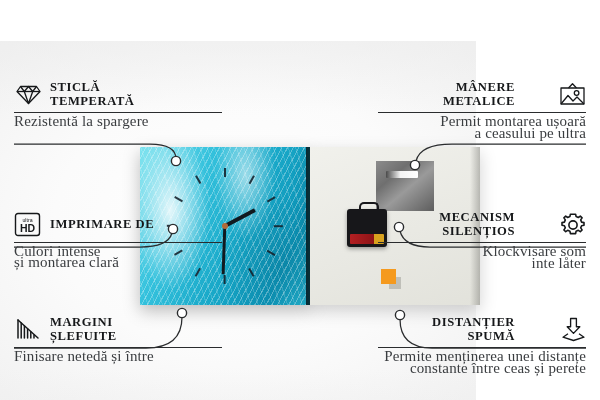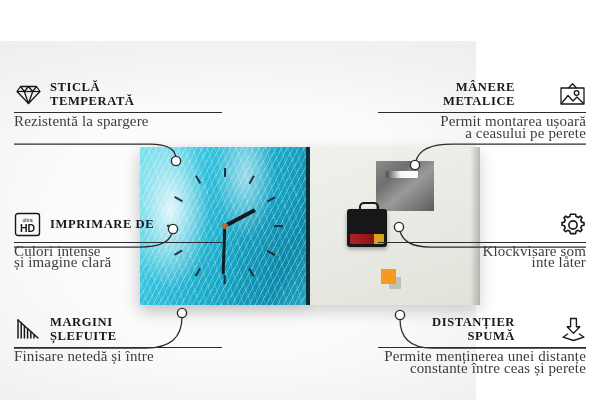--- a/index.html
+++ b/index.html
@@ -206,21 +206,21 @@
           <text x="13.5" y="10" text-anchor="middle" font-family="Liberation Sans, sans-serif" font-size="5.2" fill="currentColor">ultra</text>
           <text x="13.5" y="20" text-anchor="middle" font-family="Liberation Sans, sans-serif" font-size="10.5" font-weight="bold" fill="currentColor">HD</text>
         </svg>
       </span>
       <div>
         <div class="co-title">IMPRIMARE DE</div>
       </div>
     </div>
     <div class="co-rule"></div>
     <div class="co-sub">Culori intense</div>
-    <div class="co-sub">și imagine clară</div>
+    <div class="co-sub">și montarea clară</div>
   </div>
 
   <div class="callout left" id="co-edges">
     <div class="co-head">
       <span class="co-icon">
         <svg width="25" height="23" viewBox="0 0 25 23">
           <g stroke="currentColor" stroke-width="1.5" stroke-linecap="round">
             <line x1="2" y1="2" x2="2" y2="20"></line>
             <line x1="2" y1="2" x2="22" y2="20"></line>
             <line x1="5.2" y1="5" x2="5.2" y2="20"></line>
@@ -252,33 +252,37 @@
           </g>
         </svg>
       </span>
       <div>
         <div class="co-title">MÂNERE</div>
         <div class="co-title">METALICE</div>
       </div>
     </div>
     <div class="co-rule"></div>
     <div class="co-sub">Permit montarea ușoară</div>
-    <div class="co-sub">a ceasului pe perete</div>
+    <div class="co-sub">a ceasului pe ultra</div>
   </div>
 
   <div class="callout right" id="co-mechanism">
     <div class="co-head">
       <span class="co-icon">
         <svg width="26" height="26" viewBox="0 0 26 26">
           <g fill="none" stroke="currentColor" stroke-width="1.6" stroke-linejoin="round">
             <path d="M13,2.2 l2.6,0 0.5,2.4 2.2,0.9 2.0,-1.4 1.8,1.8 -1.4,2.0 0.9,2.2 2.4,0.5 0,2.6 -2.4,0.5 -0.9,2.2 1.4,2.0 -1.8,1.8 -2.0,-1.4 -2.2,0.9 -0.5,2.4 -2.6,0 -2.6,0 -0.5,-2.4 -2.2,-0.9 -2.0,1.4 -1.8,-1.8 1.4,-2.0 -0.9,-2.2 -2.4,-0.5 0,-2.6 2.4,-0.5 0.9,-2.2 -1.4,-2.0 1.8,-1.8 2.0,1.4 2.2,-0.9 0.5,-2.4 z"></path>
             <circle cx="13" cy="13" r="4.1"></circle>
           </g>
         </svg>
       </span>
+      <div>
+        <div class="co-title">MECANISM</div>
+        <div class="co-title">SILENȚIOS</div>
+      </div>
     </div>
     <div class="co-rule"></div>
     <div class="co-sub">Klockvisare som</div>
     <div class="co-sub">inte låter</div>
   </div>
 
   <div class="callout right" id="co-spacer">
     <div class="co-head">
       <span class="co-icon">
         <svg width="25" height="25" viewBox="0 0 25 25">

